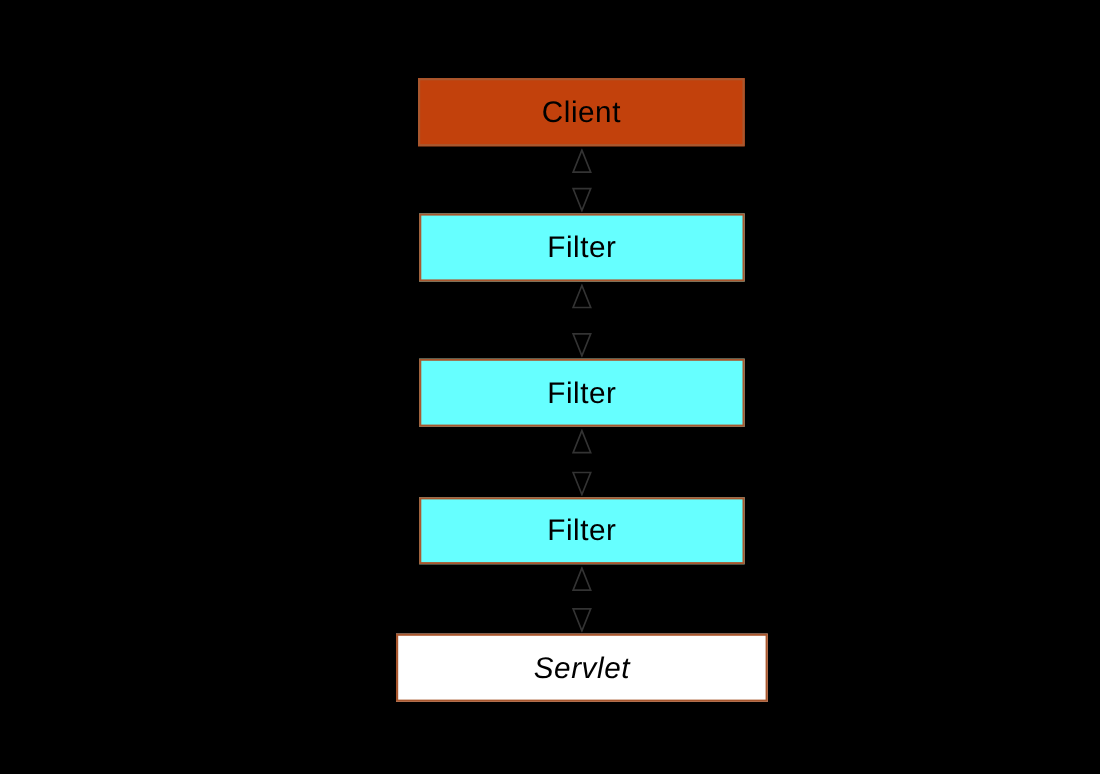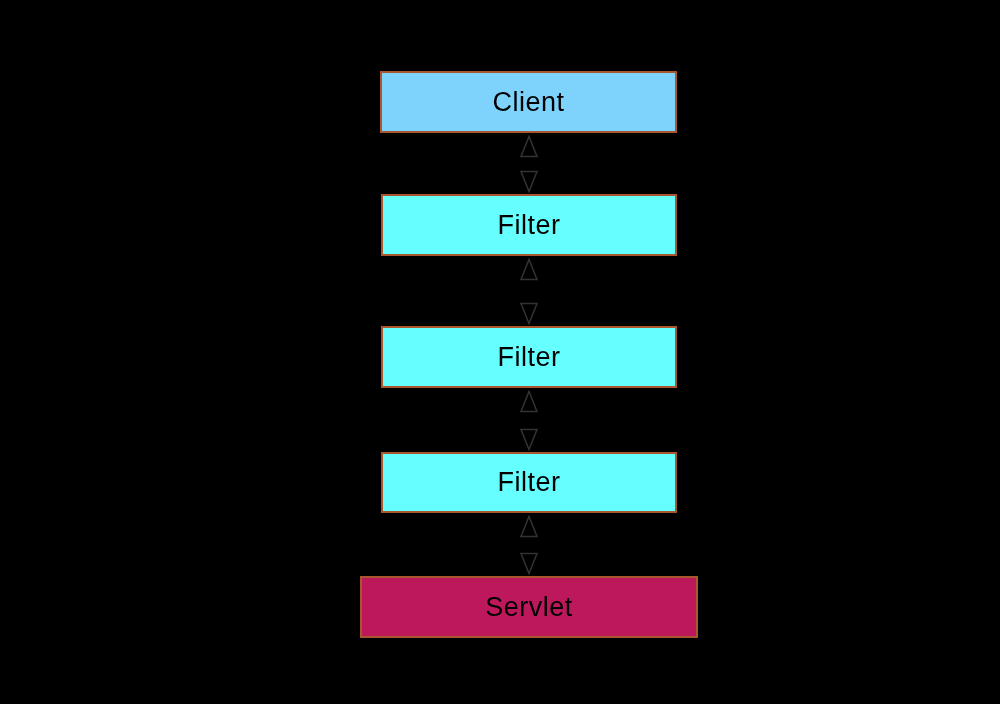--- a/index.html
+++ b/index.html
@@ -43,21 +43,21 @@
   .gap2 { left: 519px; top: 258px; height:  67px; }
   .gap3 { left: 519px; top: 390px; height:  61px; }
   .gap4 { left: 519px; top: 515px; height:  60px; }
   .tri { display: block; }
 </style>
 </head>
 <body>
 
 <div id="canvas">
 
-  <div class="node node-client" style="background-color: #7dd3fc;">
+  <div class="node node-client" style="background-color: #c2410c;">
     <span>Client</span>
   </div>
 
   <div class="arrow-gap gap1">
     <svg class="tri" width="20" height="23" viewBox="0 0 20 23">
       <polygon points="10,1.5 2,21.5 18,21.5" fill="none" stroke-width="1.5" stroke="#333333"></polygon>
     </svg>
     <svg class="tri" width="20" height="23" viewBox="0 0 20 23">
       <polygon points="2,1.5 18,1.5 10,21.5" fill="none" stroke-width="1.5" stroke="#333333"></polygon>
     </svg>
@@ -95,17 +95,17 @@
 
   <div class="arrow-gap gap4">
     <svg class="tri" width="20" height="23" viewBox="0 0 20 23">
       <polygon points="10,1.5 2,21.5 18,21.5" fill="none" stroke-width="1.5" stroke="#333333"></polygon>
     </svg>
     <svg class="tri" width="20" height="23" viewBox="0 0 20 23">
       <polygon points="2,1.5 18,1.5 10,21.5" fill="none" stroke-width="1.5" stroke="#333333"></polygon>
     </svg>
   </div>
 
-  <div class="node node-servlet" style="background-color: #be185d;">
+  <div class="node node-servlet" style="background-color: #ffffff; font-style: italic;">
     <span>Servlet</span>
   </div>
 
 </div>
 
 </body></html>

